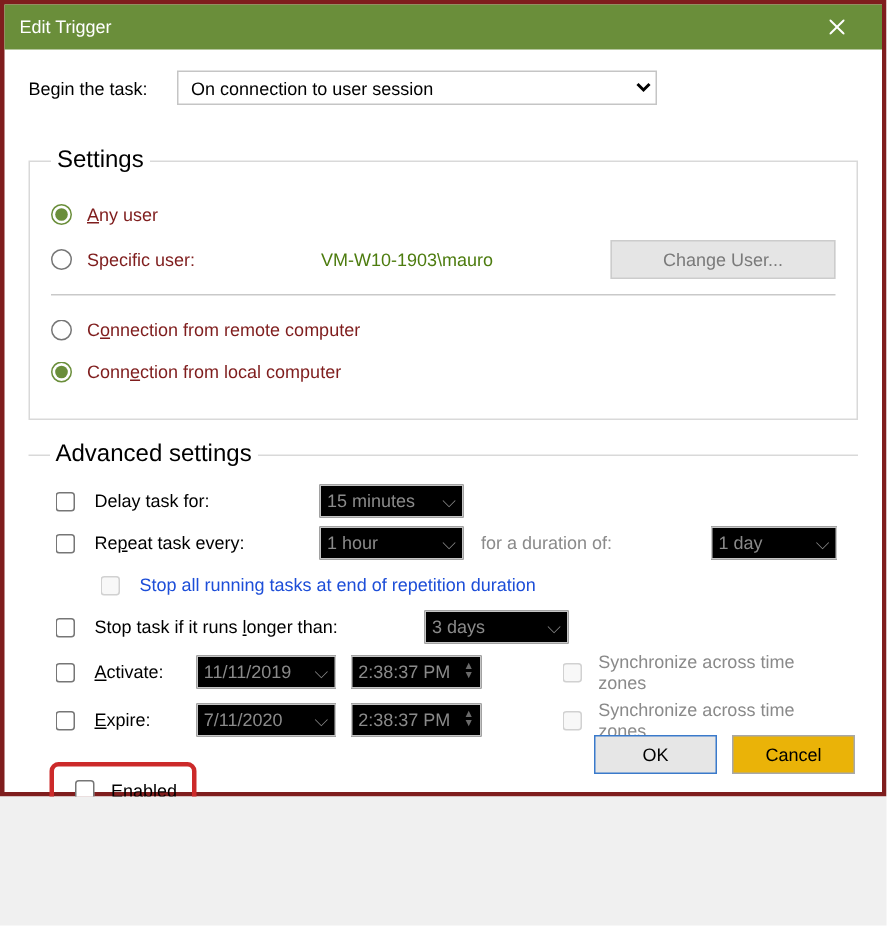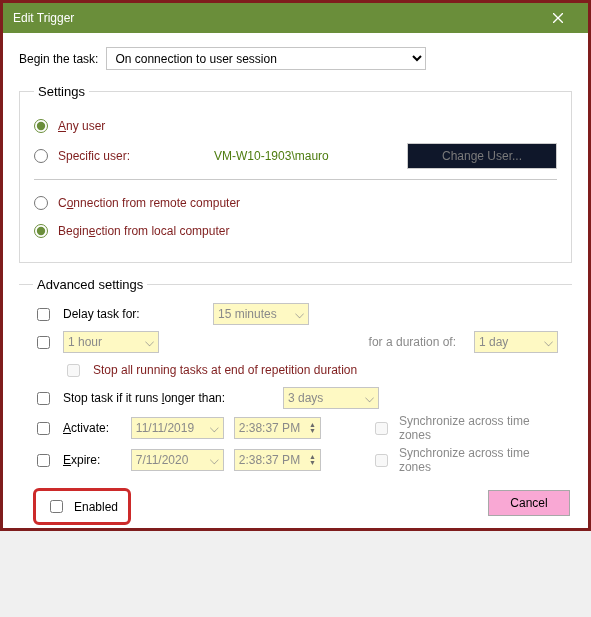--- a/index.html
+++ b/index.html
@@ -3,49 +3,49 @@
 <meta charset="utf-8">
 <style>
   * { box-sizing: border-box; font-family: "Segoe UI", Tahoma, sans-serif; font-size: 12px; }
   body { margin: 0; background: #f0f0f0; }
   .window { width: 591px; height: 531px; border: 3px solid #7f1d1d; background: #ffffff; position: relative; }
   .titlebar { height: 30px; background: #6a8e3a; color: #fff; display: flex; align-items: center; padding: 0 10px; justify-content: space-between; }
   .titlebar .title { font-size: 12px; }
   .close-btn { width: 40px; height: 30px; display:flex; align-items:center; justify-content:center; color:#fff; cursor:pointer; }
   .close-btn svg { width:10px; height:10px; }
   .content { padding: 14px 16px 14px 16px; }
-  .row-top { display:flex; align-items:center; gap:8px; margin-bottom: 14px; }
+  .row-top { display:flex; align-items:center; gap:20px; margin-bottom: 28px; }
   .row-top label { font-size:12px; color:#000; }
   .row-top select { flex: 0 0 320px; height:23px; border:1px solid #c5c5c5; background:#fff; padding:0 4px; color:#000; }
   fieldset { border: 1px solid #d9d9d9; border-radius:0; margin:0 0 14px 0; padding: 10px 14px 14px 14px; position:relative; }
-  fieldset legend { padding: 0 4px; color:#000; font-size:13px; }
+  fieldset legend { padding: 0 4px; color:#000; font-size:16px; }
   .radio-row, .check-row { display:flex; align-items:center; gap:6px; margin: 6px 0; min-height: 22px; }
   .radio-row label, .check-row label { font-size:12px; color:#7f1d1d; }
   .radio-row input[type=radio], .check-row input[type=checkbox] { accent-color: #6a8e3a; width:14px; height:14px; margin:0 4px 0 0;}
-  .disabled-label { color:#7f1d1d; }
+  .disabled-label { color:#1d4ed8; }
   .user-line { display:flex; align-items:center; gap:14px; margin:4px 0 10px 0; }
   .user-line .user-value { flex:1; text-align:left; color:#4d7c0f; padding-left: 70px;}
-  .change-user { width:150px; height:26px; border:1px solid #cccccc; background:#0f172a; color:#7a7a7a; cursor: default;}
+  .change-user { width:150px; height:26px; border:1px solid #cccccc; background:#e5e5e5; color:#7a7a7a; cursor: default;}
   .sep { border:none; border-top:1px solid #c9c9c9; margin: 4px 0 12px 0; }
   .adv-grid { display:flex; flex-direction:column; gap:4px;justify-content:center; }
   .adv-row { display:flex; align-items:center; gap:10px; min-height:24px; }
-  .adv-row .combo, .adv-row .date, .adv-row .time { height:22px; border:1px solid #c5c5c5; background:#fef9c3; color:#8a8a8a; padding:0 4px; display:flex; align-items:center; justify-content:space-between; }
+  .adv-row .combo, .adv-row .date, .adv-row .time { height:22px; border:1px solid #c5c5c5; background:#000000; color:#8a8a8a; padding:0 4px; display:flex; align-items:center; justify-content:space-between; }
   .combo { width:96px; }
-  .combo.small { width:84px; }
+  .combo.small { width:84px;margin-left:48px; }
   .date { width:96px; }
   .time { width:90px; position:relative; }
   .chev { margin-left:6px; color:#8a8a8a; }
   .spin { display:flex; flex-direction:column; margin-left:4px; line-height:6px; color:#6a6a6a;}
   .spin span { font-size:7px; }
   .indent { margin-left: 30px; }
   .dur-label { color:#8a8a8a; margin-left:auto; margin-right:8px;}
   .sync-row { display:flex; align-items:center; gap:8px; margin-left: 40px; color:#8a8a8a;}
   .enabled-box { display:inline-flex; align-items:center; gap:8px; border: 3px solid #cc2a2a; border-radius:6px; padding: 6px 10px; margin-top: 14px; }
   .footer { position:absolute; bottom:12px; right:18px; display:flex; gap:10px; }
-  .btn { width:82px; height:26px; border:1px solid #a8a8a8; background:#f9a8d4; color:#000; cursor:pointer; }
+  .btn { width:82px; height:26px; border:1px solid #a8a8a8; background:#eab308; color:#000; cursor:pointer; }
   .btn.ok { border:1px solid #3a7acb; background:#e6e6e6; }
   .under { text-decoration: underline; text-decoration-color: currentColor; }
 </style>
 </head>
 <body>
 
 <div class="window">
   <div class="titlebar">
     <span class="title">Edit Trigger</span>
     <div class="close-btn">
@@ -84,40 +84,41 @@
 
       <hr class="sep">
 
       <div class="radio-row">
         <input type="radio" name="conngrp" style="">
         <label><span>C</span><span class="under">o</span><span>nnection from remote computer</span></label>
       </div>
 
       <div class="radio-row">
         <input type="radio" name="conngrp" checked="" style="">
-        <label><span>Begin</span><span class="under">e</span><span>ction from local computer</span></label>
+        <label><span>Conn</span><span class="under">e</span><span>ction from local computer</span></label>
       </div>
     </fieldset>
 
     <fieldset style="border-bottom:none;border-left:none;border-right:none;padding-bottom:0;">
       <legend>Advanced settings</legend>
 
       <div class="adv-grid">
 
         <div class="adv-row">
           <input type="checkbox" style="">
           <label style="width:140px;">Delay task for:</label>
           <div class="combo">
             <span>15 minutes</span>
               <span class="chev">⌵</span>
           </div>
         </div>
 
         <div class="adv-row">
           <input type="checkbox" style="">
+          <label style="width:140px;"><span>Re</span><span class="under">p</span><span>eat task every:</span></label>
           <div class="combo">
             <span>1 hour</span>
               <span class="chev">⌵</span>
           </div>
           <span class="dur-label">for a duration of:</span>
           <div class="combo small">
             <span>1 day</span>
               <span class="chev">⌵</span>
           </div>
         </div>
@@ -181,15 +182,16 @@
       <div class="enabled-box">
         <input type="checkbox" style="">
         <label>Enabled</label>
       </div>
 
     </fieldset>
 
   </div>
 
   <div class="footer">
+    <button class="btn ok">OK</button>
     <button class="btn">Cancel</button>
   </div>
 </div>
 
 </body></html>

